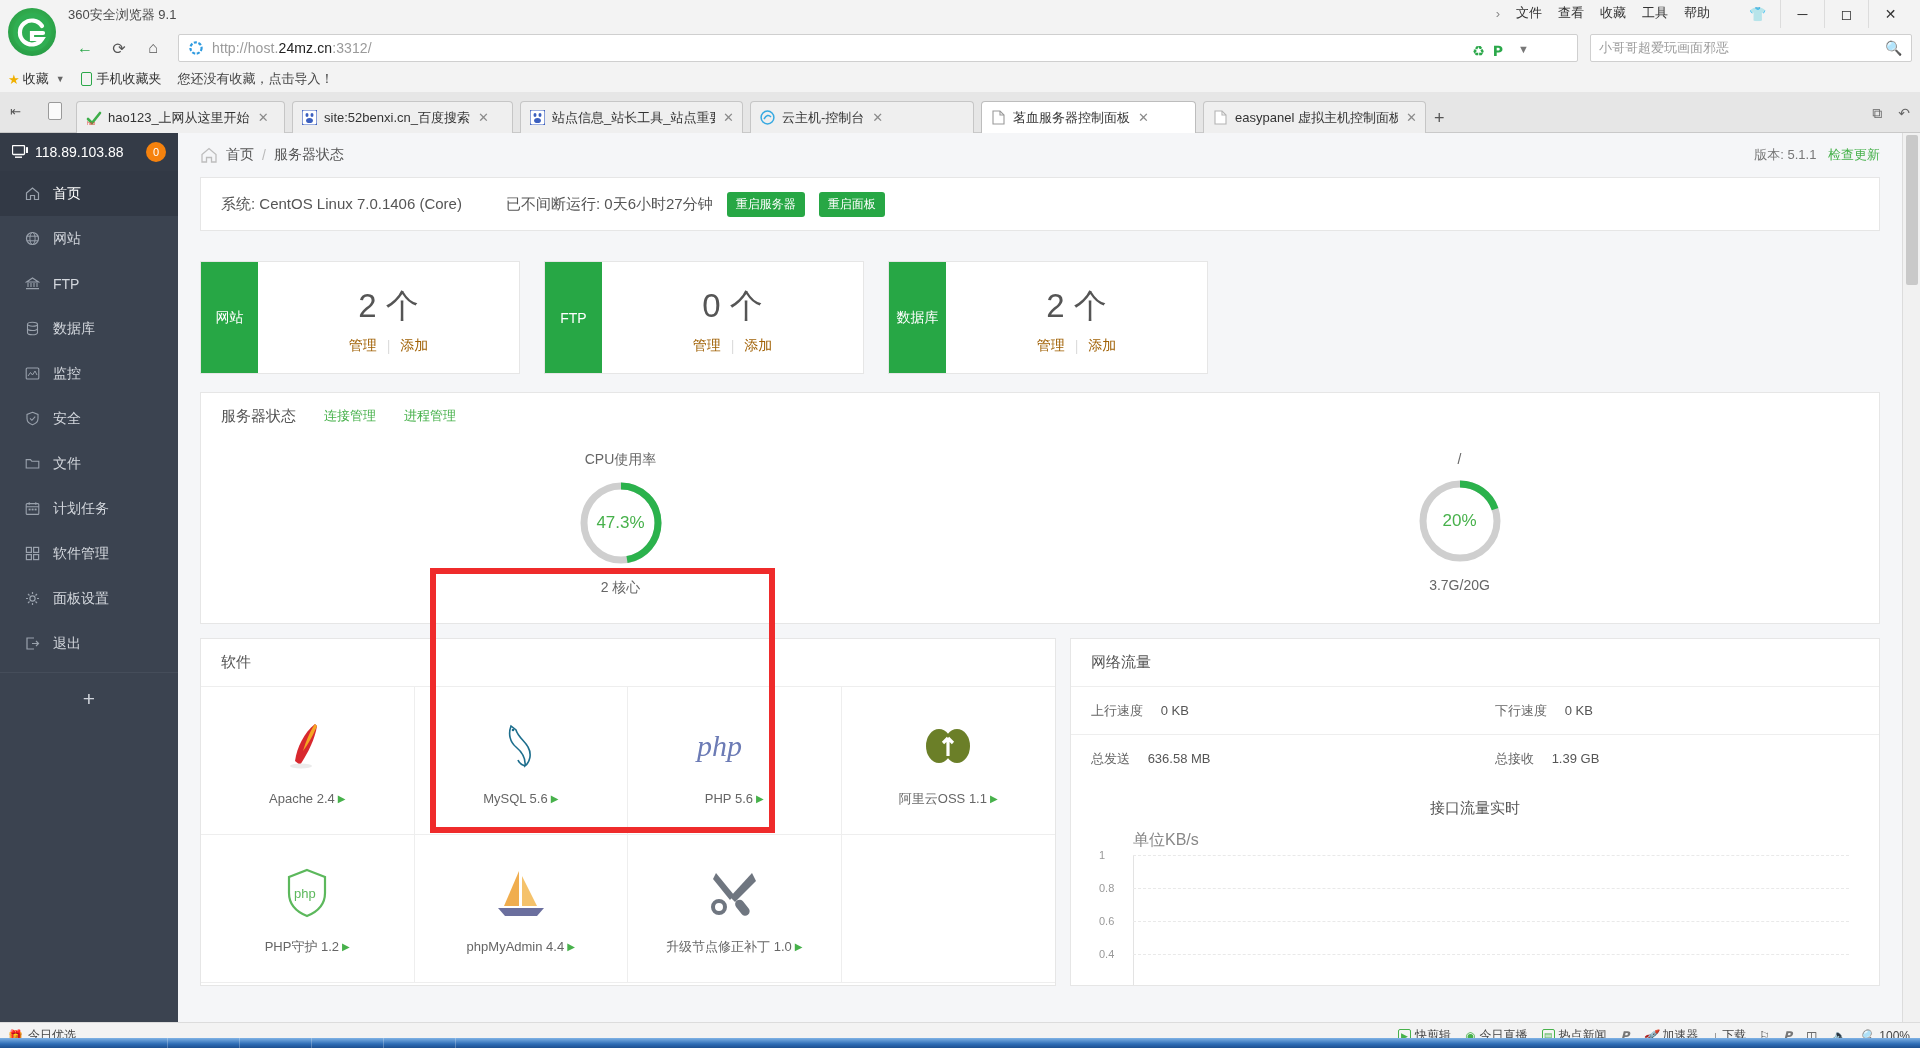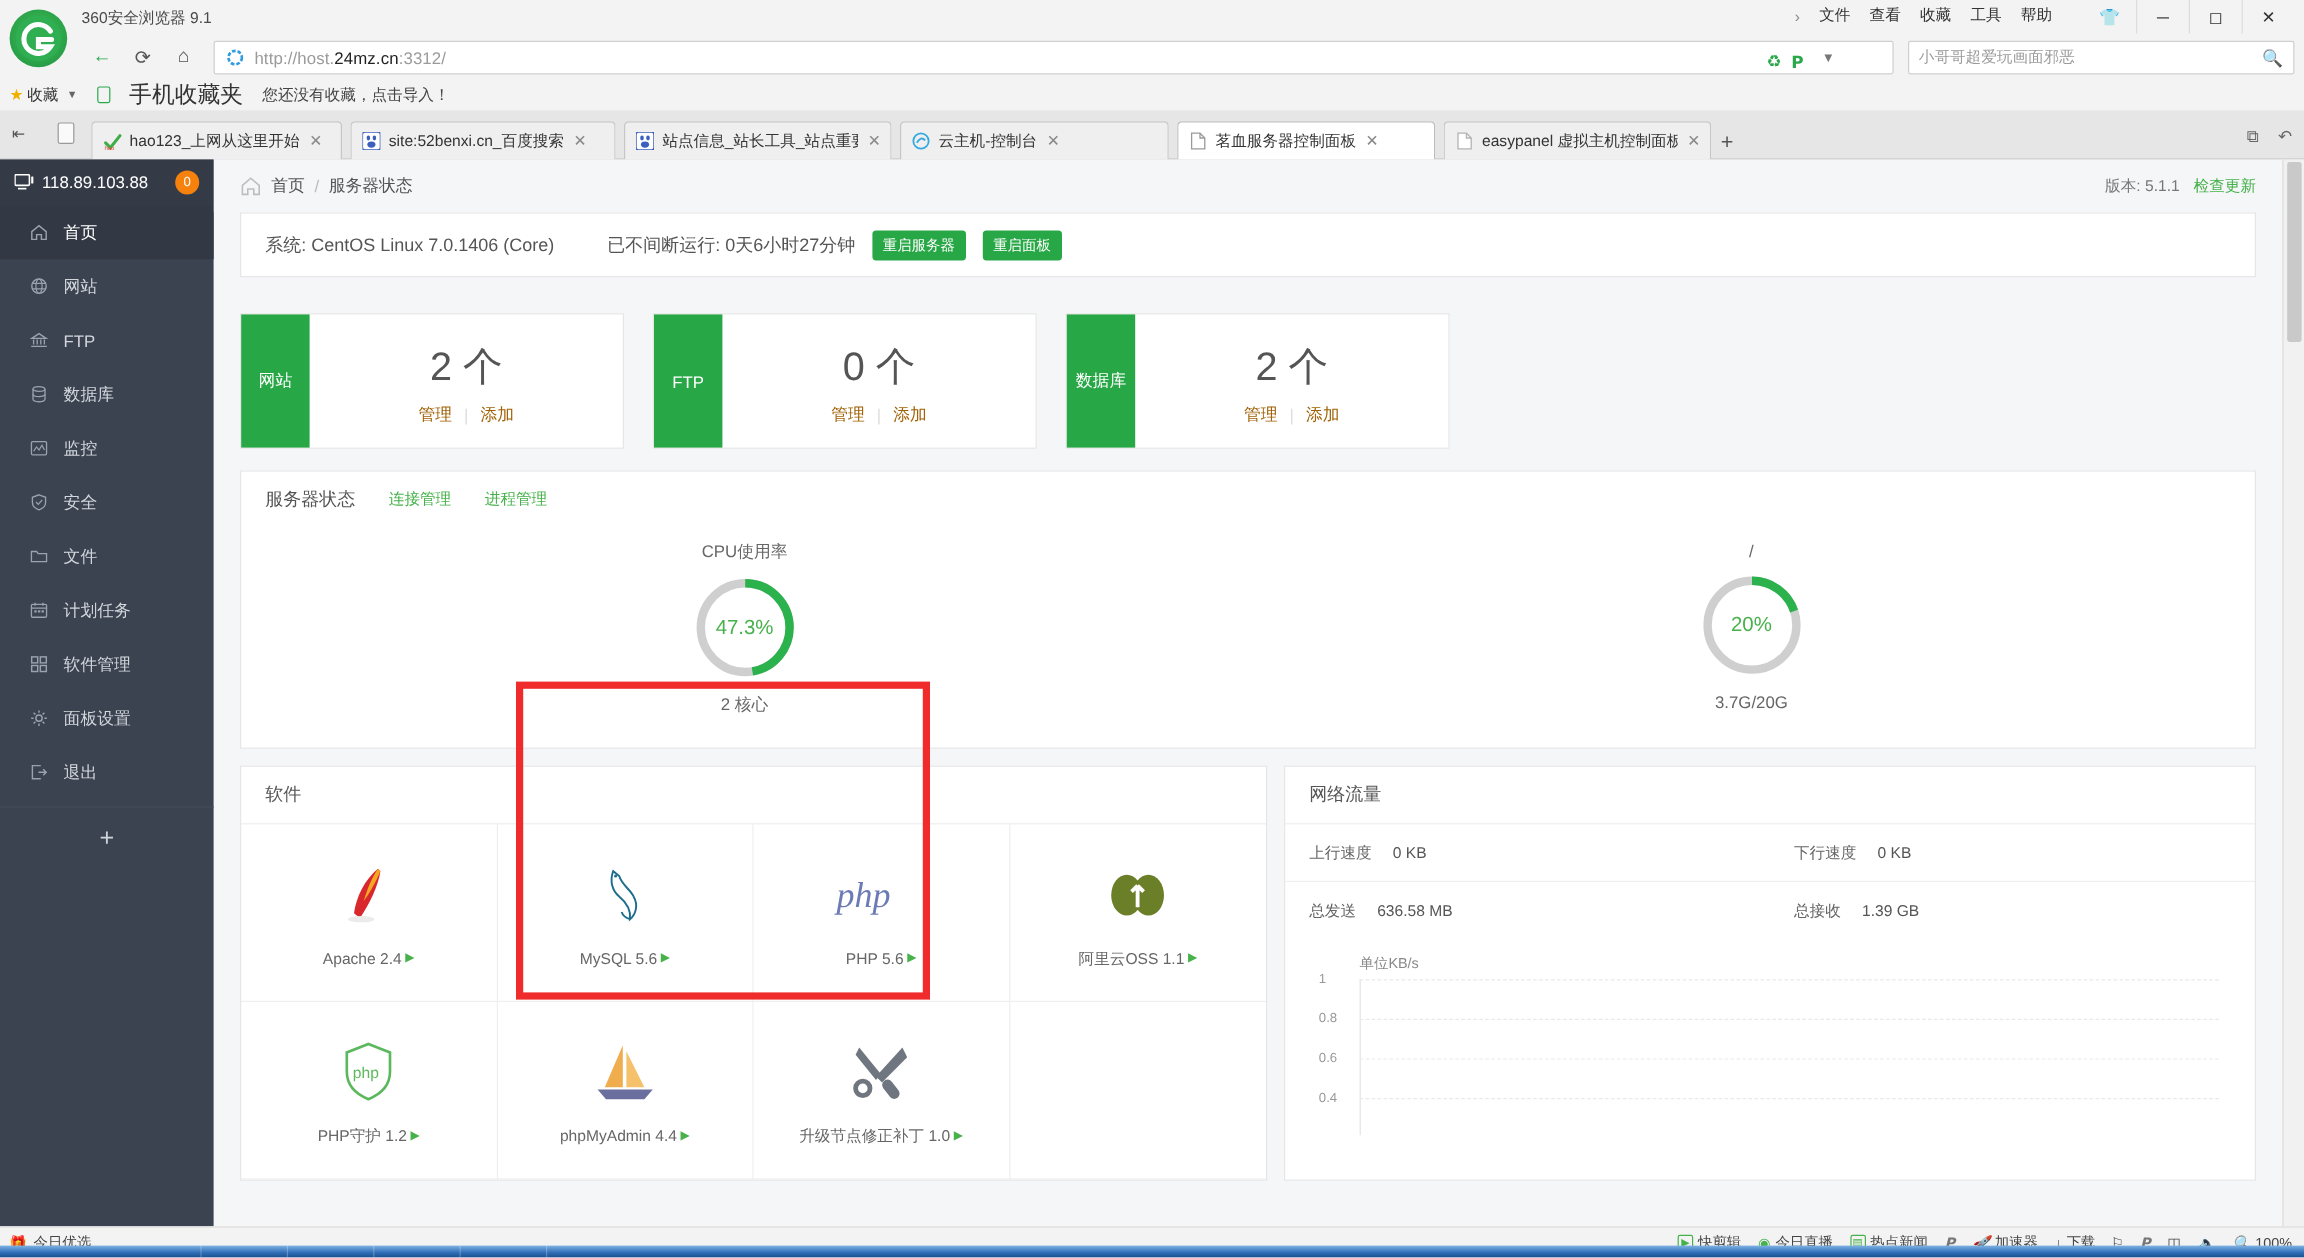--- a/index.html
+++ b/index.html
@@ -51,21 +51,21 @@
     background:#fff; border:1px solid #cfcfcf; border-radius:2px; display:flex; align-items:center;
   }
   .searchbox .sv { font-size:13px; color:#9b9b9b; margin-left:8px; }
   .searchbox .sicon { position:absolute; right:8px; font-size:14px; color:#555; }
 
   
   .bm-row { position:absolute; left:0; top:66px; width:1920px; height:26px; display:flex; align-items:center; }
   .bm-star { margin-left:8px; font-size:13px; color:#f0b000; }
   .bm-label { font-size:13px; color:#333; margin-left:3px; }
   .bm-caret { font-size:9px; color:#666; margin-left:7px; }
-  .bm-phone { margin-left:16px; font-size:19px; color:#333; display:flex; align-items:center; gap:16px;}
+  .bm-phone { margin-left:16px; font-size:13px; color:#333; display:flex; align-items:center; gap:5px;}
   .bm-phone .pic { width:11px; height:14px; border:1.5px solid #2ba84a; border-radius:2px; display:inline-block;}
   .bm-hint { margin-left:16px; font-size:13px; color:#444; }
 
   
   .tabs-row { position:absolute; left:0; top:92px; width:1920px; height:41px; background:#e6e6e6; border-bottom:1px solid #c9c9c9;}
   .tab-left-ctrl { position:absolute; left:10px; top:12px; font-size:13px; color:#555;}
   .tab-list-ico { position:absolute; left:48px; top:10px; width:14px; height:18px; border:1px solid #9a9a9a; border-radius:2px; background:#fafafa;}
   .tab {
     position:absolute; top:9px; height:32px; background:#efefef; border:1px solid #c6c6c6; border-bottom:none;
     border-radius:4px 4px 0 0; display:flex; align-items:center; padding:0 8px;
@@ -132,21 +132,21 @@
   .sw-cell { height:148px; border-right:1px solid #eee; border-bottom:1px solid #eee; display:flex; flex-direction:column; align-items:center; justify-content:center; }
   .sw-cell:nth-child(4n) { border-right:none; }
   .sw-ico { height:62px; display:flex; align-items:center; justify-content:center; }
   .sw-name { margin-top:14px; font-size:13px; color:#666; display:flex; align-items:center; gap:3px;}
   .sw-name .play { color:#47b14b; font-size:10px; }
 
   .net-row { display:flex; height:48px; align-items:center; border-bottom:1px solid #eee; font-size:13px; color:#666; }
   .net-row .c { flex:1; padding-left:20px; }
   .net-row .c .v { color:#555; margin-left:14px;margin-top:44px; }
   .chart-title { text-align:center; font-size:15px; color:#555; padding-top:16px; }
-  .chart-unit { font-size:12px; color:#888; padding-left:62px; padding-top:12px; }
+  .chart-unit { font-size:16px; color:#888; padding-left:62px; padding-top:12px; }
   .chart-area { position:relative; height:130px; margin:4px 30px 0 62px; }
   .chart-area .grid { position:absolute; left:0; right:0; border-top:1px dashed #e9e9e9; }
   .chart-area .ylab { position:absolute; left:-34px; font-size:11px; color:#999; transform:translateY(-50%); }
   .chart-area .axis { position:absolute; left:0; top:0; bottom:0; border-left:1px solid #e3e3e3;}
 
   
   .annot {
     position:absolute; left:430px; top:435px; width:345px; height:265px;
     border:6px solid #ef2b2b; pointer-events:none; z-index:50;
   }
@@ -660,20 +660,21 @@
             <div class="c">
               <span>总发送</span>
               <span class="v">636.58 MB</span>
             </div>
             <div class="c">
               <span>总接收</span>
               <span class="v">1.39 GB</span>
             </div>
           </div>
 
+          <div class="chart-title">接口流量实时</div>
           <div class="chart-unit">单位KB/s</div>
           <div class="chart-area">
             <div class="axis"></div>
             <div class="grid" style="top:0;"></div>
             <div class="ylab" style="top:0;">1</div>
             <div class="grid" style="top:33px;"></div>
             <div class="ylab" style="top:33px;">0.8</div>
             <div class="grid" style="top:66px;"></div>
             <div class="ylab" style="top:66px;">0.6</div>
             <div class="grid" style="top:99px;"></div>

